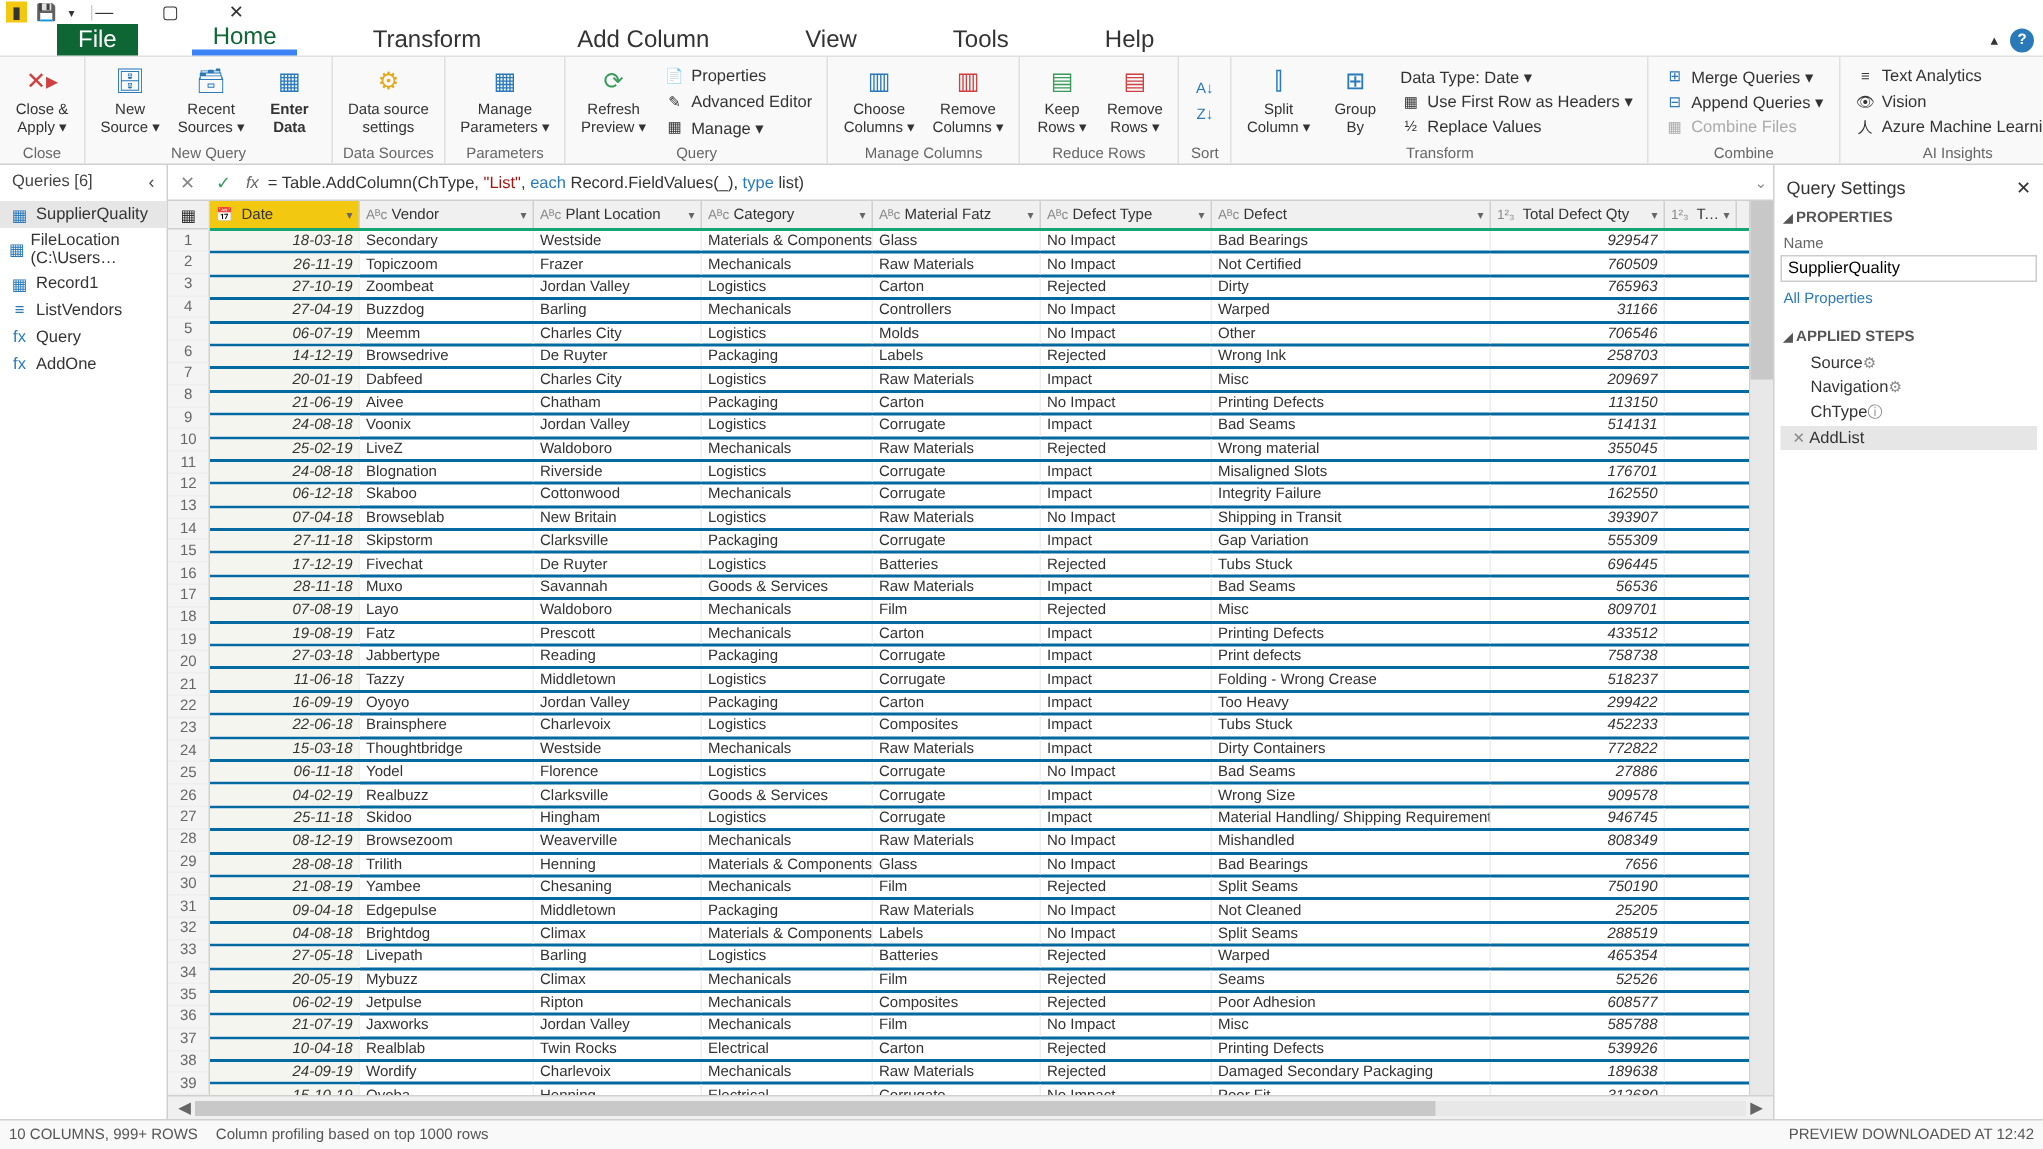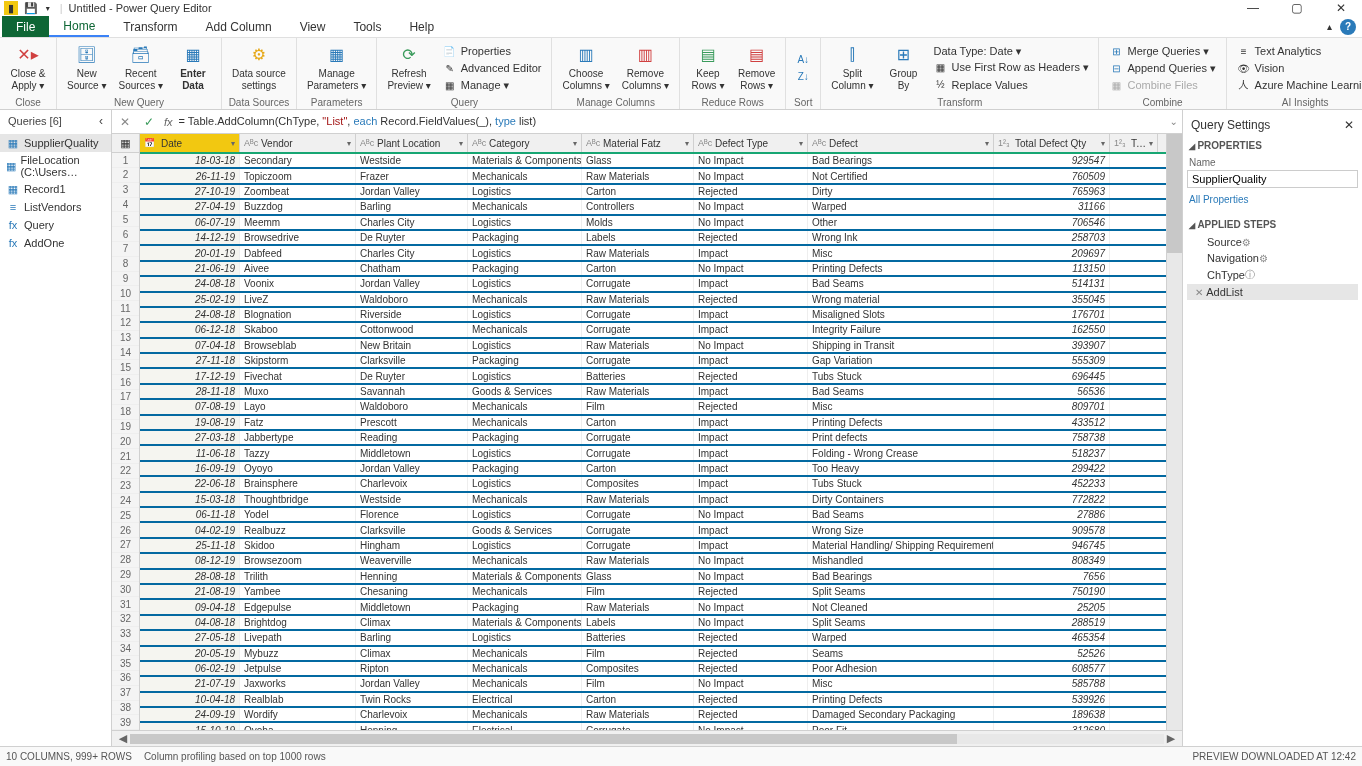--- a/index.html
+++ b/index.html
@@ -8,23 +8,23 @@
 
 .titlebar { height: 16px; display: flex; align-items: center; padding: 0 4px; background: #fff; font-size: 11px; }
 .titlebar .icon-box { width: 14px; height: 14px; background: #f2c811; margin-right: 6px; display: inline-flex; align-items: center; justify-content: center; }
 .titlebar .qat { display: flex; gap: 8px; margin-right: 10px; align-items: center; }
 .titlebar .title { flex: 1; }
 .win-ctrl { display: flex; gap: 30px; padding-right: 10px; }
 .win-ctrl span { width: 14px; text-align: center; font-size: 12px; }
 
 
 .menubar { height: 22px; display: flex; align-items: stretch; padding-left: 2px; border-bottom: 1px solid #e0e0e0; }
-.menubar .tab { padding: 0 14px; display: flex; align-items: center; font-size: 12px; cursor: default; }
+.menubar .tab { padding: 0 14px; display: flex; align-items: center; font-size: 16px; cursor: default; margin-left: 36px; }
 .menubar .tab.file { background: #0e6635; color: #fff; }
-.menubar .tab.active { border-bottom: 2px solid #3b82f6; color: #0e6635; }
+.menubar .tab.active { border-bottom: 4px solid #3b82f6; color: #0e6635; }
 .menubar .help-icons { margin-left: auto; display: flex; gap: 8px; padding-right: 6px; align-items: center; }
 .help-circle { width: 16px; height: 16px; border-radius: 50%; background: #2a7ab9; color: #fff; display: flex; align-items: center; justify-content: center; font-size: 10px; font-weight: bold; }
 
 
 .ribbon { height: 72px; display: flex; border-bottom: 1px solid #d0d0d0; background: #f9f9f9; }
 .rgroup { display: flex; flex-direction: column; border-right: 1px solid #e0e0e0; padding: 2px 6px 1px; }
 .rgroup .body { flex: 1; display: flex; align-items: center; gap: 4px; }
 .rgroup .label { text-align: center; font-size: 10px; color: #666; padding-top: 1px; }
 .rbtn { display: flex; flex-direction: column; align-items: center; justify-content: center; padding: 2px 4px; font-size: 10px; text-align: center; line-height: 1.2; min-width: 44px; }
 .rbtn .ico { width: 22px; height: 22px; margin-bottom: 2px; display: flex; align-items: center; justify-content: center; font-size: 16px; }
@@ -107,21 +107,20 @@
 </head>
 <body>
 
 <div class="titlebar">
   <span class="icon-box">▮</span>
   <div class="qat">
     <span>💾</span>
     <span style="font-size:8px;">▾</span>
   </div>
   <span style="color:#ccc;">|</span>
-  <span class="title" style="padding-left:6px;">Untitled - Power Query Editor</span>
   <div class="win-ctrl">
     <span>—</span>
     <span>▢</span>
     <span>✕</span>
   </div>
 </div>
 
 <div class="menubar">
   <div class="tab file">File</div>
   <div class="tab active">Home</div>

